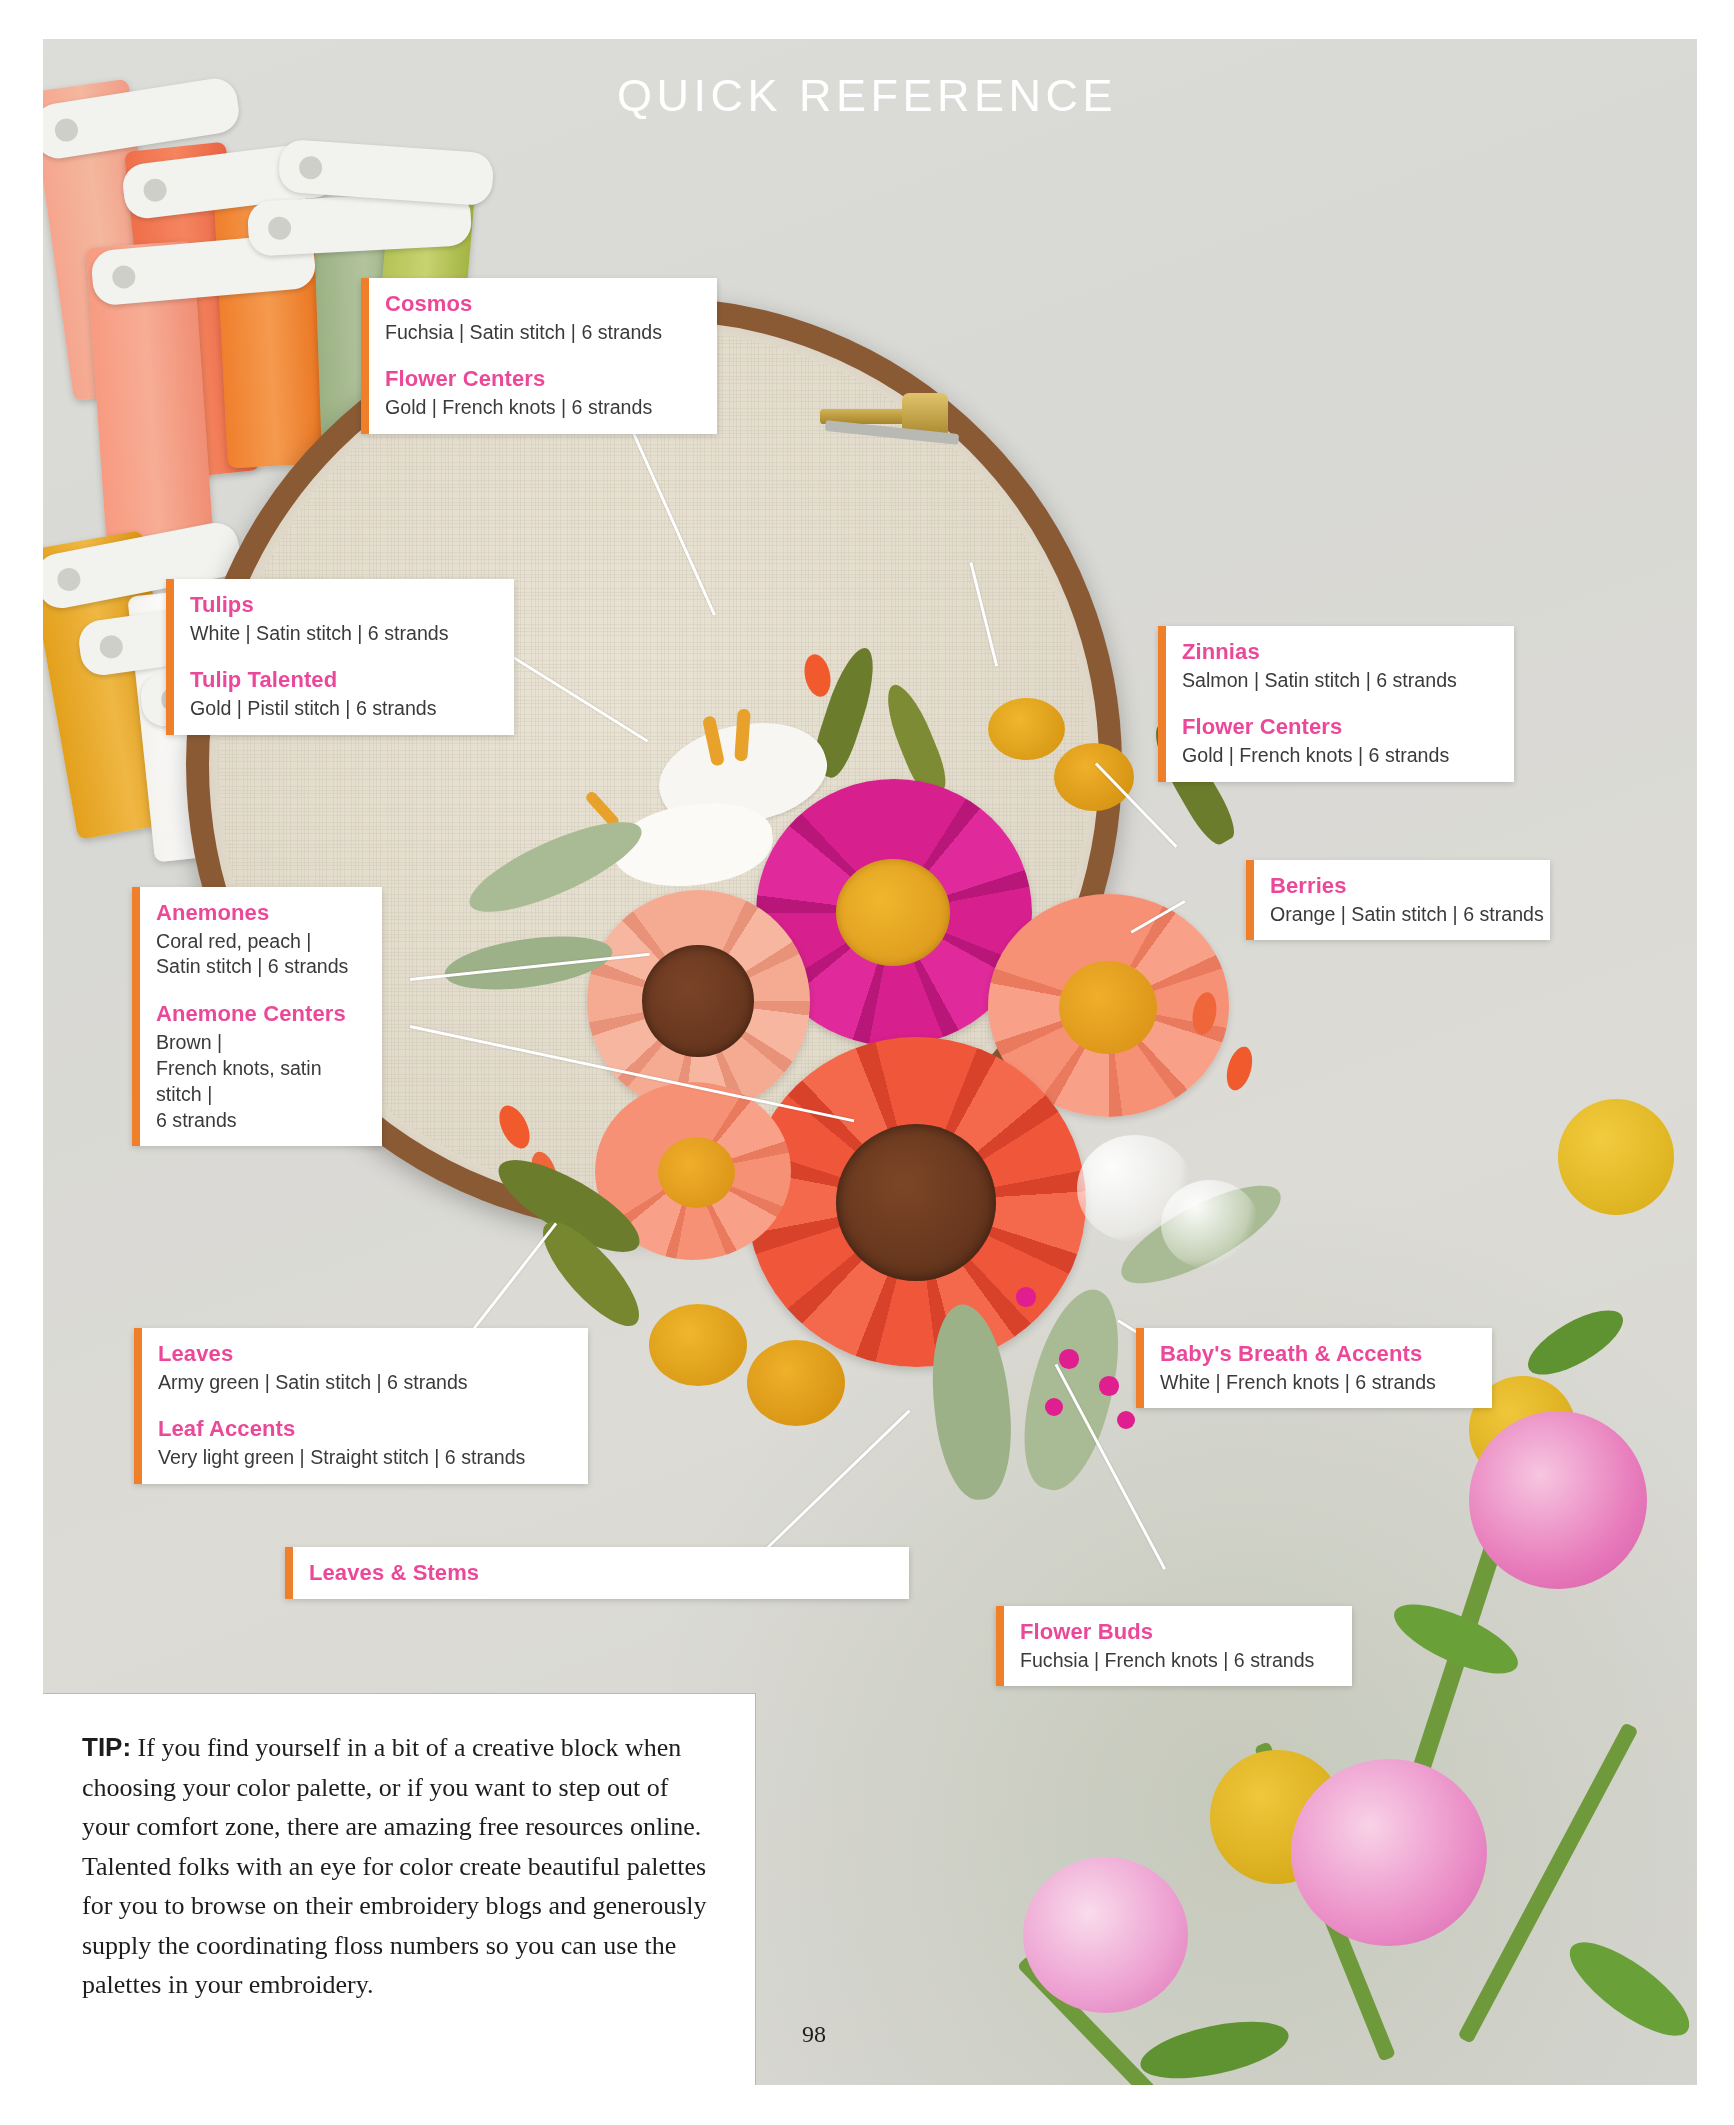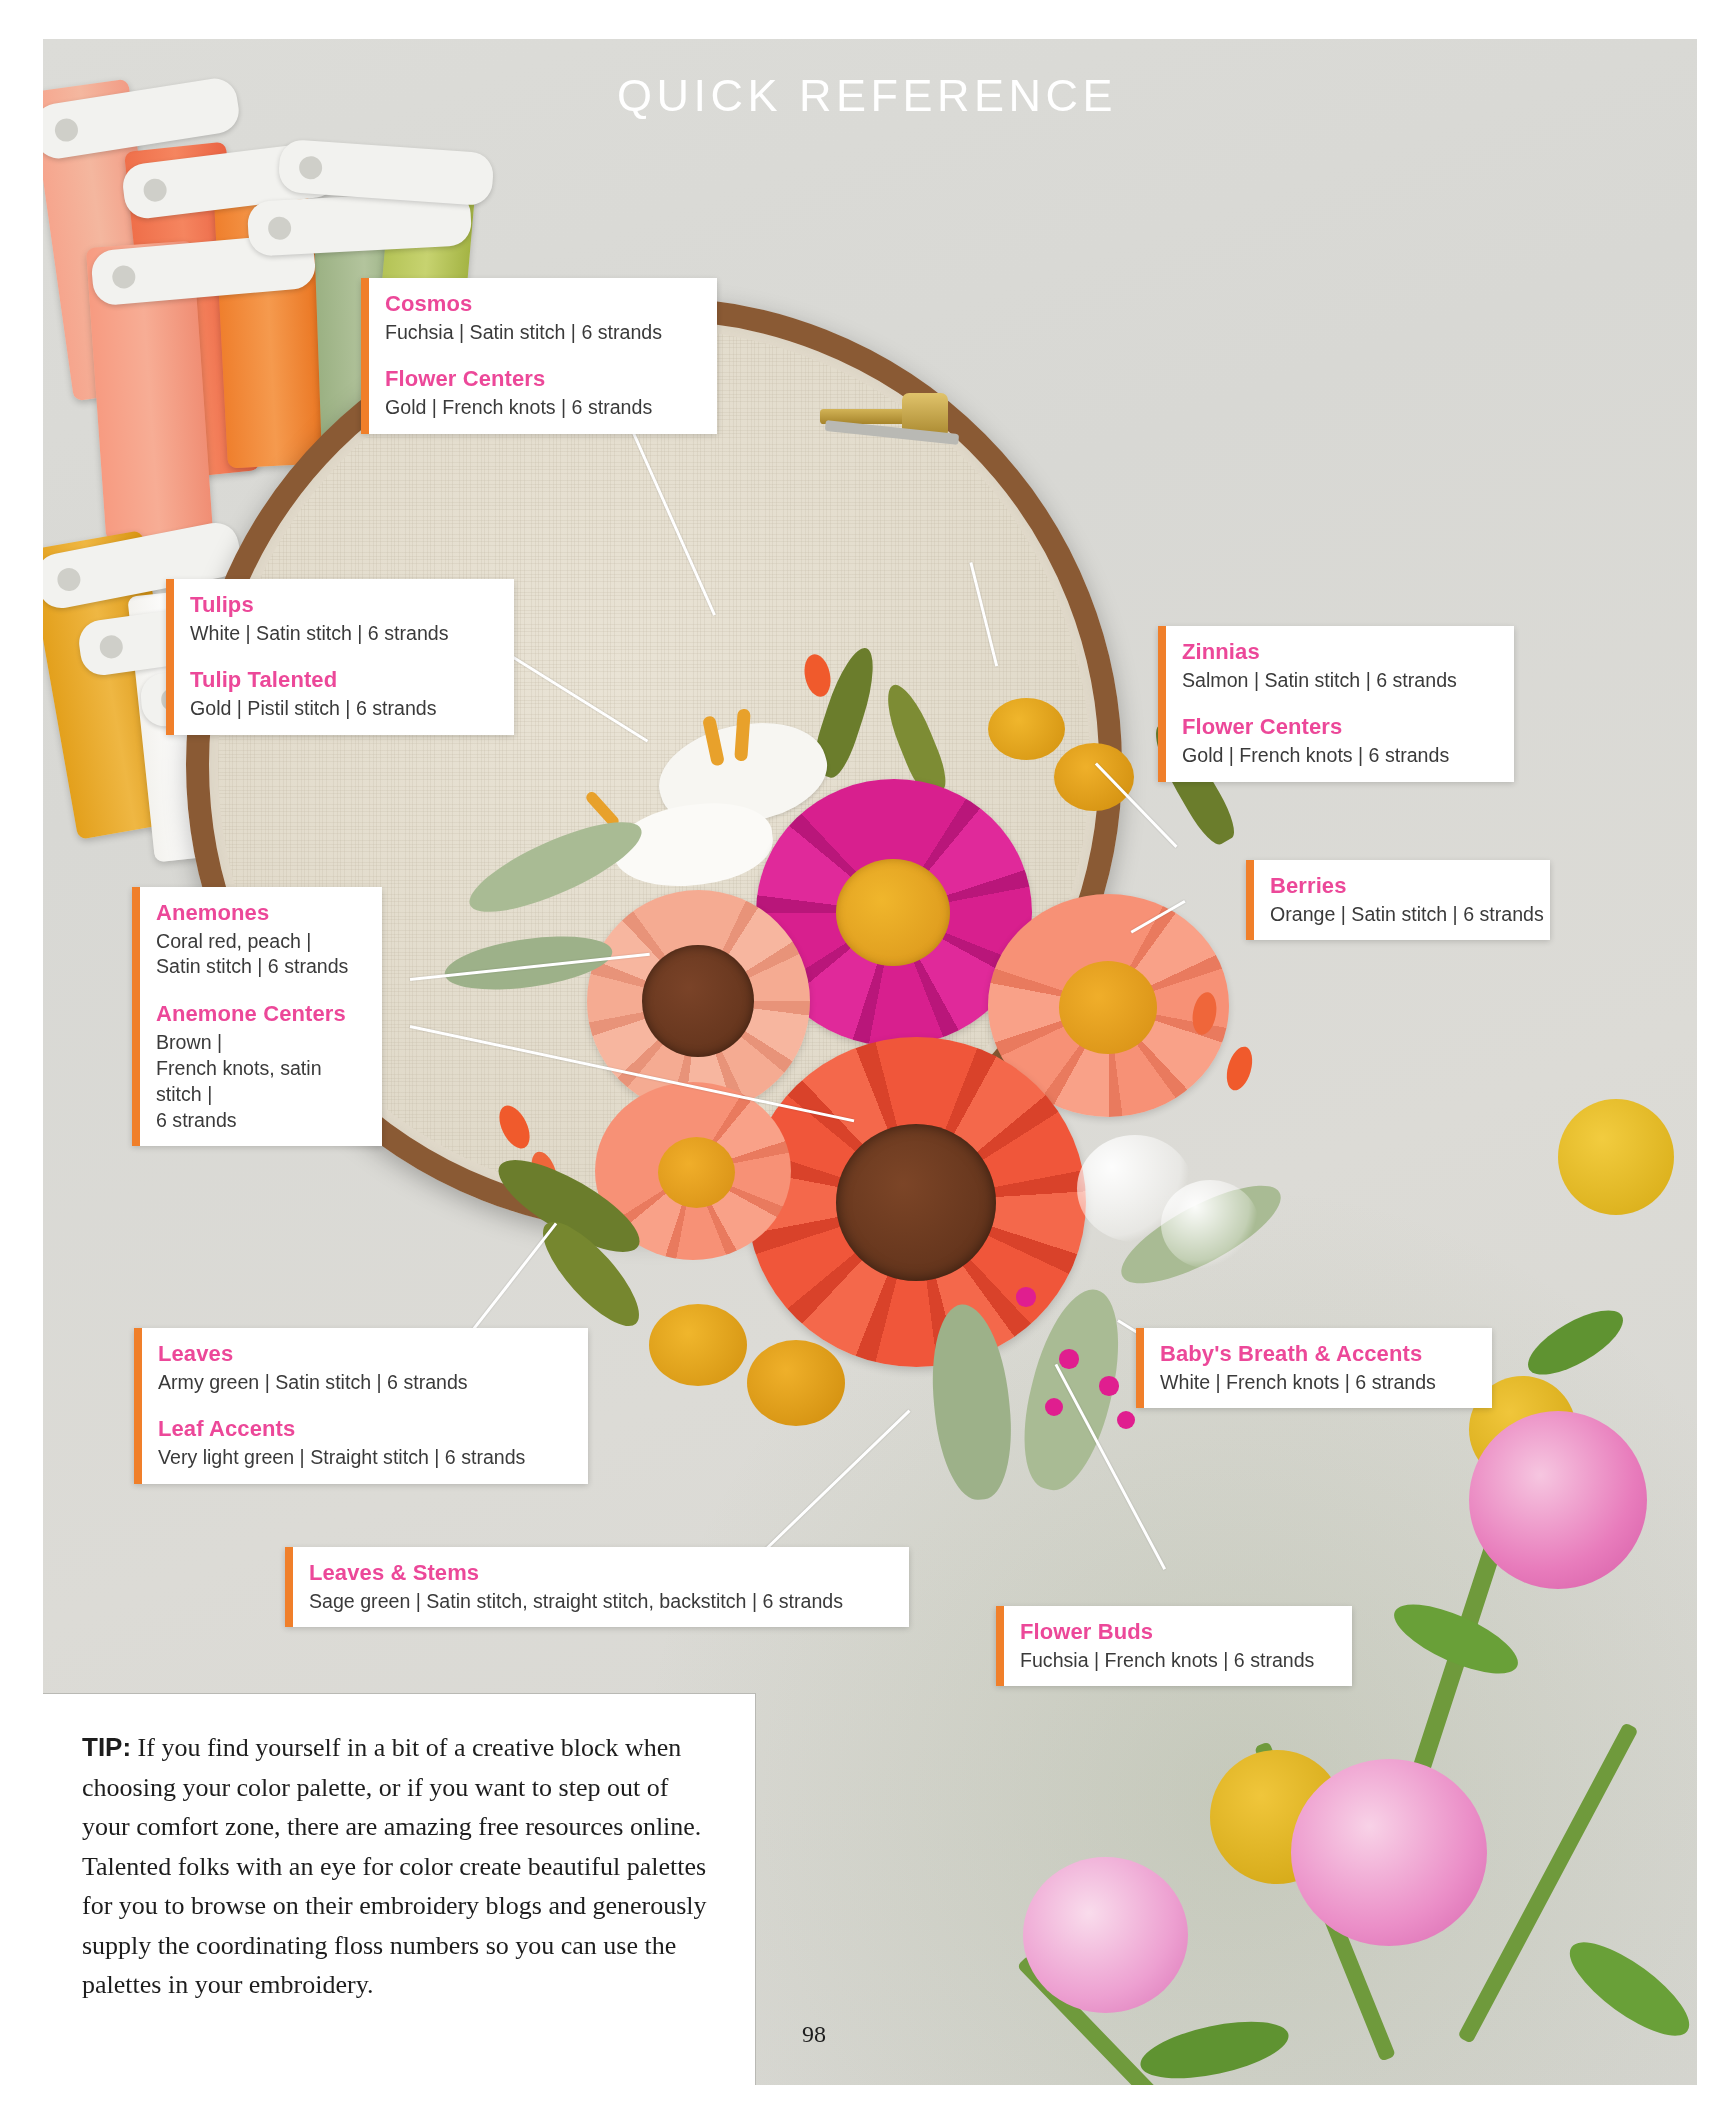--- a/index.html
+++ b/index.html
@@ -344,21 +344,20 @@
     <div class="sub">Very light green  |  Straight stitch  |  6 strands</div>
   </div>
 
   <div class="label" style="left:1136px; top:1328px; width:356px;">
     <div class="ttl">Baby's Breath &amp; Accents</div>
     <div class="sub">White  |  French knots  |  6 strands</div>
   </div>
 
   <div class="label" style="left:285px; top:1547px; width:624px;">
     <div class="ttl">Leaves &amp; Stems</div>
-    <div class="sub">Sage green  |  Satin stitch, straight stitch, backstitch  |  6 strands</div>
   </div>
 
   <div class="label" style="left:996px; top:1606px; width:356px;">
     <div class="ttl">Flower Buds</div>
     <div class="sub">Fuchsia  |  French knots  |  6 strands</div>
   </div>
 
   <div id="tipbox">
     <b>TIP:</b><span> If you find yourself in a bit of a creative block when choosing your color palette, or if you want to step out of your comfort zone, there are amazing free resources online. Talented folks with an eye for color create beautiful palettes for you to browse on their embroidery blogs and generously supply the coordinating floss numbers so you can use the palettes in your embroidery.</span>
   </div>

